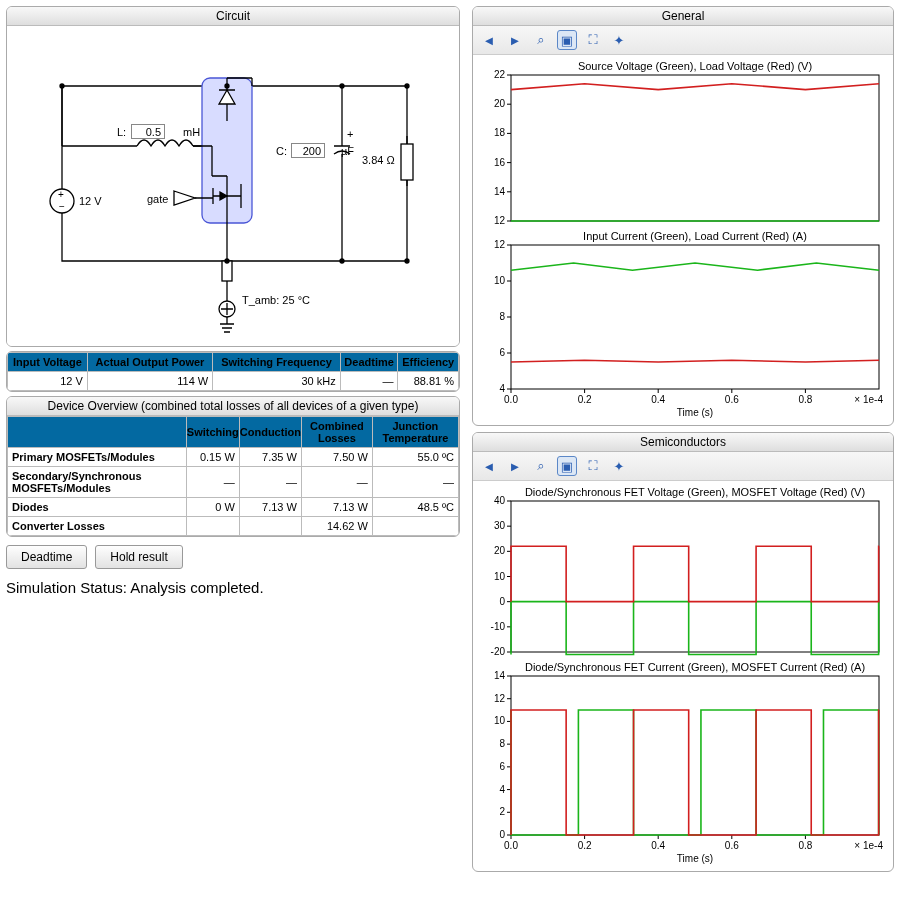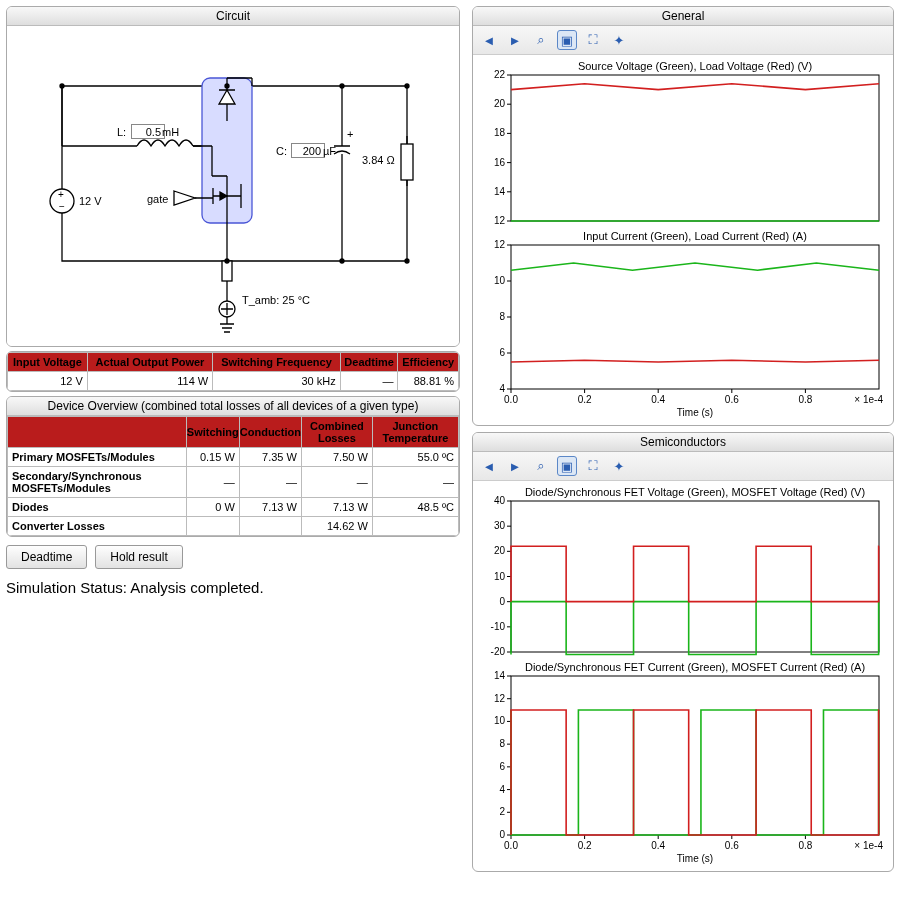--- a/index.html
+++ b/index.html
@@ -45,21 +45,21 @@
   }
   .clabel { position:absolute; font-size:11px; }
 
   
   table.data {
     width: 100%;
     border-collapse: collapse;
     font-size: 11px;
   }
   table.data th {
-    background: #b91c1c;
+    background: #0369a1;
     border: 1px solid #bbb;
     padding: 3px 0;
     font-weight: bold;
     text-align: center;
   }
   table.data td {
     border: 1px solid #bbb;
     padding: 3px 4px;
     text-align: right;
   }
@@ -165,25 +165,25 @@
             <circle cx="220" cy="60" r="2" fill="#000"></circle>
             <circle cx="335" cy="60" r="2" fill="#000"></circle>
             <circle cx="400" cy="60" r="2" fill="#000"></circle>
             <circle cx="335" cy="235" r="2" fill="#000"></circle>
             <circle cx="400" cy="235" r="2" fill="#000"></circle>
             <circle cx="220" cy="235" r="2" fill="#000"></circle>
           </g>
         </svg>
         <span class="clabel" style="left:110px; top:100px;">L:</span>
         <input class="cinput" style="left: 124px; top: 98px;" value="0.5">
-        <span class="clabel" style="left:155px; top:100px;">mH</span>
+        <span class="clabel" style="left:176px; top:100px;">mH</span>
 
         <span class="clabel" style="left:269px; top:119px;">C:</span>
         <input class="cinput" style="left: 284px; top: 117px;" value="200">
-        <span class="clabel" style="left:316px; top:119px;">µF</span>
+        <span class="clabel" style="left:334px; top:119px;">µF</span>
 
         <span class="clabel" style="left:355px; top:128px;">3.84 Ω</span>
         <span class="clabel" style="left:72px; top:169px;">12 V</span>
         <span class="clabel" style="left:140px; top:167px;">gate</span>
         <span class="clabel" style="left:235px; top:268px;">T_amb: 25 °C</span>
       </div>
     </div>
 
     <div class="panel">
       <table class="data">

